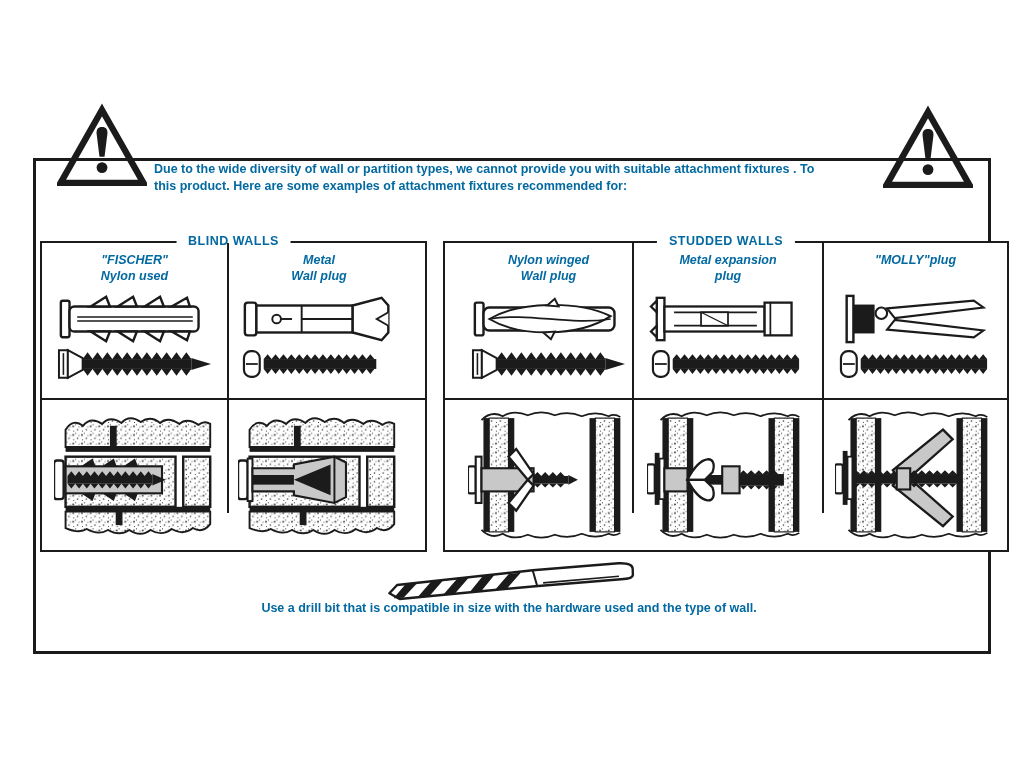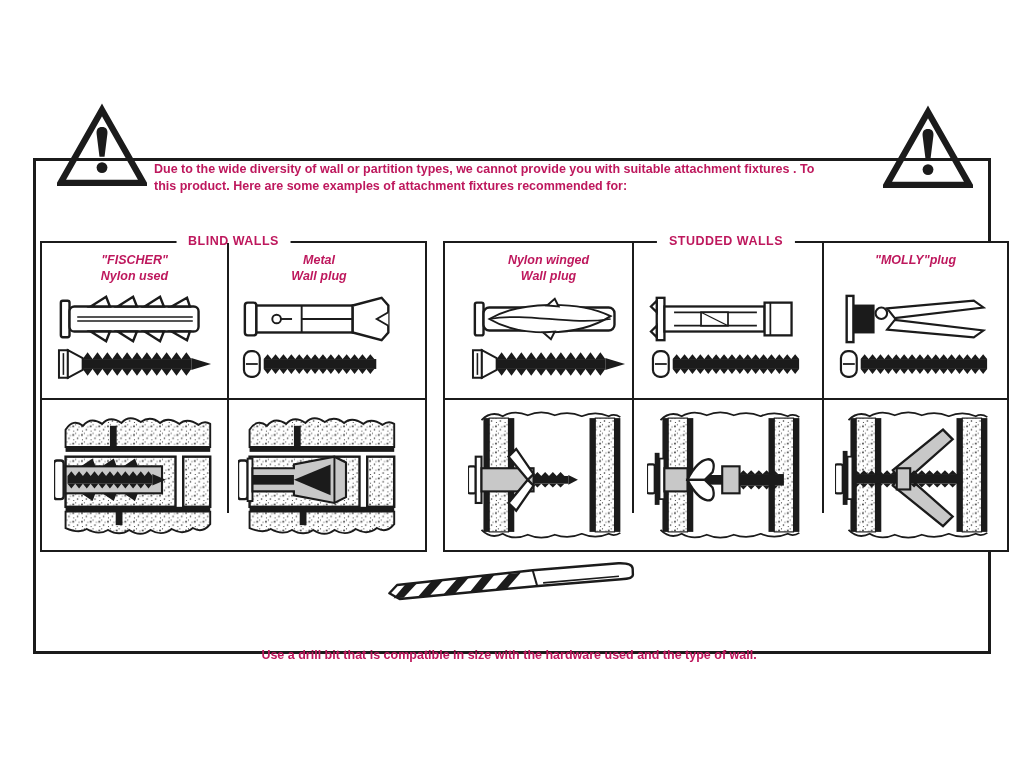--- a/index.html
+++ b/index.html
@@ -1,34 +1,34 @@
 <!DOCTYPE html>
 <html><head>
 <meta charset="utf-8">
 <style>
   html,body{margin:0;padding:0;background:#fff;}
   .page{position:relative;width:1024px;height:768px;background:#ffffff;overflow:hidden;
-        font-family:"Liberation Sans", sans-serif;color:#be185d;}
+        font-family:"Liberation Sans", sans-serif;color:#0369a1;}
   .outer-box{position:absolute;left:33px;top:158px;width:952px;height:490px;border:3px solid #1b1b1b;}
   .intro{position:absolute;left:154px;top:161px;width:780px;font-size:12.5px;font-weight:bold;line-height:17px;}
   .group{position:absolute;border:2px solid #1b1b1b;background:#fff;}
   .group-blind{left:40px;top:241px;width:367px;height:307px;padding-left:16px;}
   .group-studded{left:443px;top:241px;width:562px;height:307px;}
   .legend{position:absolute;top:-9px;left:50%;transform:translateX(-50%);background:#fff;
           padding:0 12px;font-size:12.5px;font-weight:bold;white-space:nowrap;letter-spacing:.5px;}
   .vdivider{position:absolute;top:0;width:2px;height:270px;background:#1b1b1b;}
   .hsep{position:absolute;left:0;right:0;top:155px;height:2px;background:#1b1b1b;}
   .col{position:absolute;top:0;height:100%;}
   .col-title{position:absolute;top:9px;left:0;width:100%;text-align:center;
              font-size:12.5px;font-weight:bold;font-style:italic;line-height:16px;}
   .plug-svg{position:absolute;top:50px;left:50%;transform:translateX(-50%);}
   .screw-svg{position:absolute;top:104px;left:50%;transform:translateX(-50%);}
   .cross-svg{position:absolute;top:163px;left:50%;transform:translateX(-50%);}
   .footer-caption{position:absolute;left:33px;top:601px;width:952px;text-align:center;
-                  font-size:12.5px;font-weight:bold;margin-top:47px;}
+                  font-size:12.5px;font-weight:bold;}
   .warn{position:absolute;}
   .drill{position:absolute;left:383px;top:557px;transform:rotate(-2deg);}
 </style>
 </head>
 <body>
 
 <div class="page">
 
   <svg class="warn" style="left:57px;top:103px" width="90" height="86" viewBox="0 0 100 92">
     <polygon points="50,6 96,87 4,87" fill="#fff" stroke="#1b1b1b" stroke-width="7" stroke-linejoin="miter"></polygon>
@@ -215,20 +215,24 @@
         <polygon points="68,70 50,44 42,52 62,76" fill="#fff" stroke="#1b1b1b" stroke-width="2.4"></polygon>
         <polygon points="68,82 50,108 42,100 62,76" fill="#fff" stroke="#1b1b1b" stroke-width="2.4"></polygon>
         <rect x="68" y="72" width="36" height="8" fill="#1b1b1b"></rect>
         <path fill="#1b1b1b" d="M68,72 l4,-4 l4,4 z m8,0 l4,-4 l4,4 z m8,0 l4,-4 l4,4 z m8,0 l4,-4 l4,4 z"></path>
         <path fill="#1b1b1b" d="M68,80 l4,4 l4,-4 z m8,0 l4,4 l4,-4 z m8,0 l4,4 l4,-4 z m8,0 l4,4 l4,-4 z"></path>
         <polygon points="104,71 114,76 104,81" fill="#1b1b1b"></polygon>
       </svg>
     </div>
 
     <div class="col" style="left:189px;width:188px">
+      <div class="col-title">
+        <div>Metal expansion</div>
+        <div>plug</div>
+      </div>
       <svg class="plug-svg" width="158" height="52" viewBox="0 0 160 54">
         <g fill="#fff" stroke="#1b1b1b" stroke-width="2.4">
           <rect x="6" y="5" width="8" height="44"></rect>
           <polygon points="0,14 6,8 6,20"></polygon>
           <polygon points="0,40 6,34 6,46"></polygon>
           <rect x="14" y="14" width="104" height="26"></rect>
           <rect x="118" y="10" width="28" height="34"></rect>
         </g>
         <line x1="24" y1="20" x2="110" y2="20" stroke="#1b1b1b" stroke-width="1.8"></line>
         <line x1="24" y1="34" x2="110" y2="34" stroke="#1b1b1b" stroke-width="1.8"></line>

